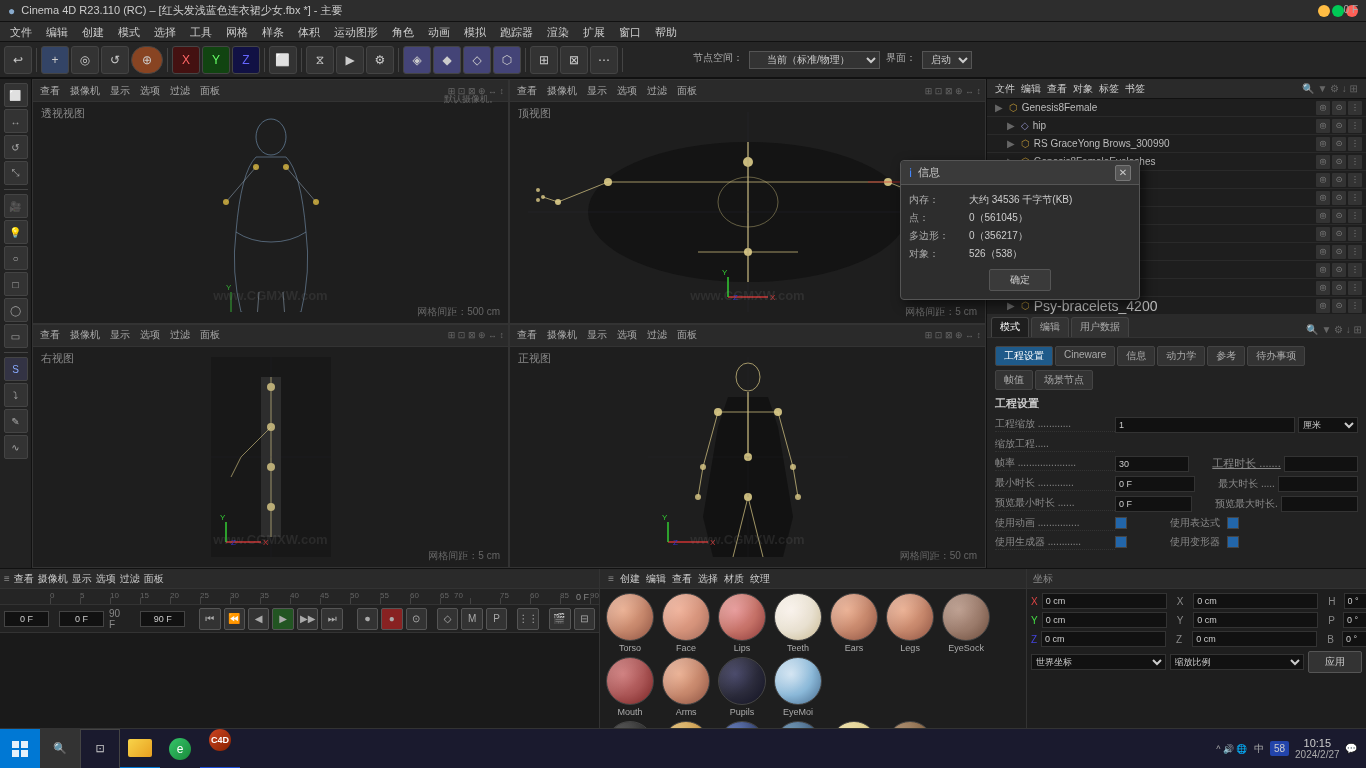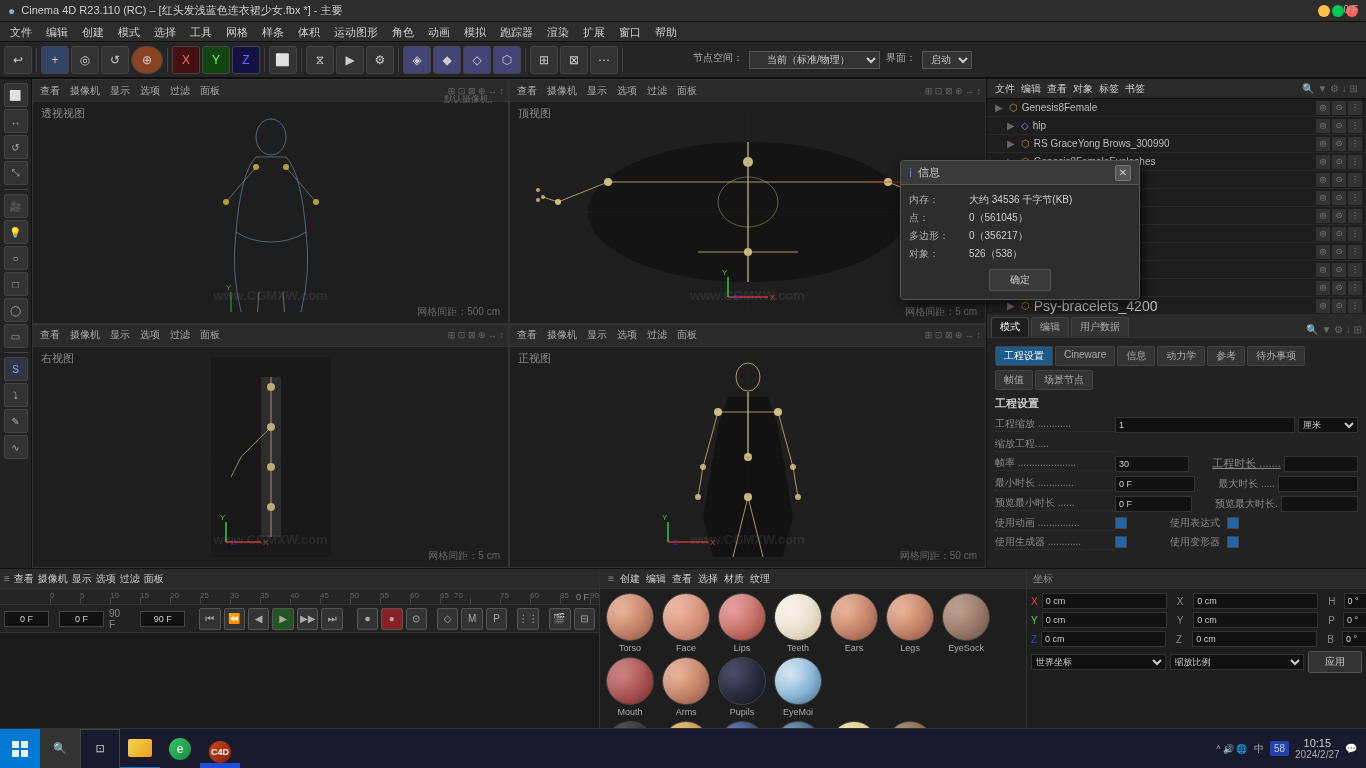--- a/index.html
+++ b/index.html
@@ -1406,21 +1406,21 @@
   </div>
   <div style="width:40px; height:40px; display:flex; align-items:center; justify-content:center; cursor:pointer; background:#333;">🔍</div>
   <div style="width:40px; height:40px; display:flex; align-items:center; justify-content:center; cursor:pointer; border:1px solid #444;">⊡</div>
 
   <div style="width:40px; height:40px; display:flex; align-items:center; justify-content:center; cursor:pointer; border-bottom:2px solid #0078d4;">
     <div style="width:24px; height:18px; background:linear-gradient(135deg, #f8d44a, #e8a020); border-radius:2px;"></div>
   </div>
   <div style="width:40px; height:40px; display:flex; align-items:center; justify-content:center; cursor:pointer;">
     <div style="width:22px; height:22px; border-radius:50%; background:linear-gradient(135deg, #34c56a, #1a8a3a); display:flex; align-items:center; justify-content:center; color:white; font-size:12px;">e</div>
   </div>
-  <div style="width:40px; height:40px; display:flex; align-items:flex-end; justify-content:center; cursor:pointer; border-bottom:6px solid #1d4ed8;">
+  <div style="width:40px; height:40px; display:flex; align-items:flex-start; justify-content:center; cursor:pointer; border-bottom:2px solid #1d4ed8;">
     <div style="width:22px; height:22px; border-radius:50%; background:linear-gradient(135deg, #cc4422, #882200); display:flex; align-items:center; justify-content:center; color:white; font-size:9px; font-weight:bold;">C4D</div>
   </div>
   <div style="margin-left:auto; display:flex; align-items:center; gap:6px; padding-right:8px;">
     <span style="font-size:9px; color:#aaa;">^ 🔊 🌐</span>
     <span style="font-size:10px; color:#aaa;">中</span>
     <span style="font-size:10px; color:#ccc; background:#2244aa; padding:2px 4px; border-radius:2px;">58</span>
     <div style="text-align:center;">
       <div style="font-size:11px; color:#ccc;">10:15</div>
       <div style="font-size:10px; color:#aaa;">2024/2/27</div>
     </div>

